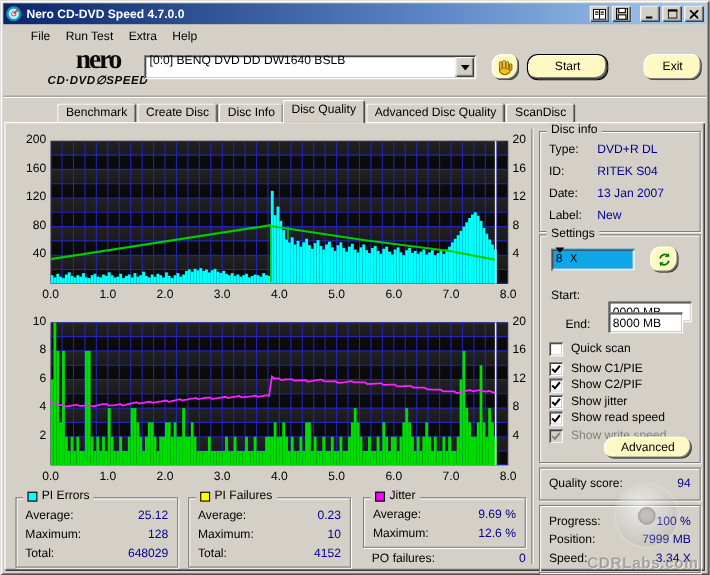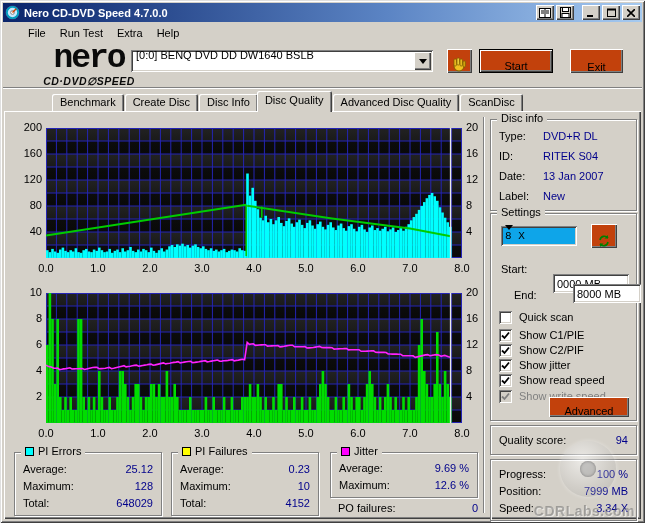--- a/index.html
+++ b/index.html
@@ -23,40 +23,40 @@
     font-size:9px;font-weight:bold;cursor:default;}
   .titlebtn.gap{margin-left:8px;}
   .appicon{width:15px;height:15px;display:block;}
   
   .menubar{position:absolute;left:3px;top:22px;right:3px;height:19px;
     display:flex;align-items:flex-end;padding-left:18px;}
   .menuitem{padding:2px 7px;cursor:default;}
   
   .toolbar{position:absolute;left:3px;top:41px;right:3px;height:47px;}
   .logo{position:absolute;left:16px;top:1px;width:140px;text-align:center;line-height:1;}
-  .logo .l1{font-family:Liberation Mono, monospace;font-size:33px;font-weight:800;
+  .logo .l1{font-family:Liberation Serif, serif;font-size:25px;font-weight:800;
     letter-spacing:-2px;color:#0a0a0a;}
   .logo .l2{font-style:italic;font-weight:bold;font-size:10.5px;letter-spacing:0.5px;
     color:#0a0a0a;margin-top:1px;}
   .combo{position:absolute;left:128px;top:9px;width:302px;height:22px;background:#fff;
     box-shadow:inset 1px 1px 0 #808080, inset -1px -1px 0 #fff,
                inset 2px 2px 0 #404040, inset -2px -2px 0 #D4D0C8;
     display:flex;align-items:center;padding:0 24px 12px 5px;}
   .combo .arrowbtn{position:absolute;right:2px;top:2px;bottom:2px;width:17px;background:#D4D0C8;
     box-shadow:inset 1px 1px 0 #fff, inset -1px -1px 0 #404040, inset -2px -2px 0 #808080;
     display:flex;align-items:center;justify-content:center;}
   .tri-down{width:0;height:0;border-left:4px solid transparent;border-right:4px solid transparent;
     border-top:5px solid #000;}
-  .btn{background:#c2410c;box-shadow:inset 1px 1px 0 #fff, inset -1px -1px 0 #404040,
-       inset -2px -2px 0 #808080;display:flex;align-items:flex-end;justify-content:center;
-       cursor:default;}
+  .btn{background:#fef9c3;box-shadow:inset 1px 1px 0 #fff, inset -1px -1px 0 #404040,
+       inset -2px -2px 0 #808080;display:flex;align-items:center;justify-content:center;
+       cursor:default;border-radius:10px;}
   .btn.default{border:1px solid #000;}
   .handbtn{position:absolute;left:444px;top:8px;width:25px;height:24px;}
   .startbtn{position:absolute;left:476px;top:8px;width:74px;height:24px;}
-  .exitbtn{position:absolute;left:567px;top:8px;width:53px;height:24px;}
+  .exitbtn{position:absolute;left:582px;top:8px;width:53px;height:24px;}
   .tb-sep{position:absolute;left:0;right:0;top:46px;height:2px;
     border-top:1px solid #808080;border-bottom:1px solid #fff;}
   
   .tabstrip{position:absolute;left:7px;top:92px;right:3px;height:20px;display:flex;align-items:flex-end;padding-left:45px;}
   .tab{height:18px;padding:2px 8px 0 8px;margin-right:1px;background:#D4D0C8;
     box-shadow:inset 1px 1px 0 #fff, inset -1px 0 0 #404040, inset -2px 0 0 #808080;
     border-top-left-radius:2px;border-top-right-radius:2px;cursor:default;white-space:nowrap;}
   .tab.active{height:21px;padding-top:3px;position:relative;z-index:5;margin-left:-2px;
     box-shadow:inset 1px 1px 0 #fff, inset -1px 0 0 #404040, inset -2px 0 0 #808080;}
   
@@ -753,21 +753,21 @@
           <path d="M11 1 L11 4.6 L7.4 4.6 Z" fill="#008000"></path>
           <path d="M11 8 A4.5 4.5 0 0 1 3 10" fill="none" stroke="#008000" stroke-width="1.6"></path>
           <path d="M3 13 L3 9.4 L6.6 9.4 Z" fill="#008000"></path>
         </svg>
       </div>
       <span style="position:absolute;left:10px;top:49px;">Start:</span>
       <div class="field" style="left:62px;top:44px;width:76px;height:19px;margin-top:16px;">
           <span>0000 MB</span>
         </div>
       <span style="position:absolute;left:10px;top:75px;padding-left:13px;">End:</span>
-      <div class="field" style="left:62px;top:70px;width:68px;height:19px;margin-left:20px;">
+      <div class="field" style="left:62px;top:70px;width:68px;height:19px;">
           <span>8000 MB</span>
         </div>
 
       <div class="cbrow" style="top:96px;">
           <span class="cbbox"></span>
           <span class="cblabel">Quick scan</span>
         </div>
       <div class="cbrow" style="top:114px;">
           <span class="cbbox">
             <svg width="9" height="9" viewBox="0 0 9 9">

